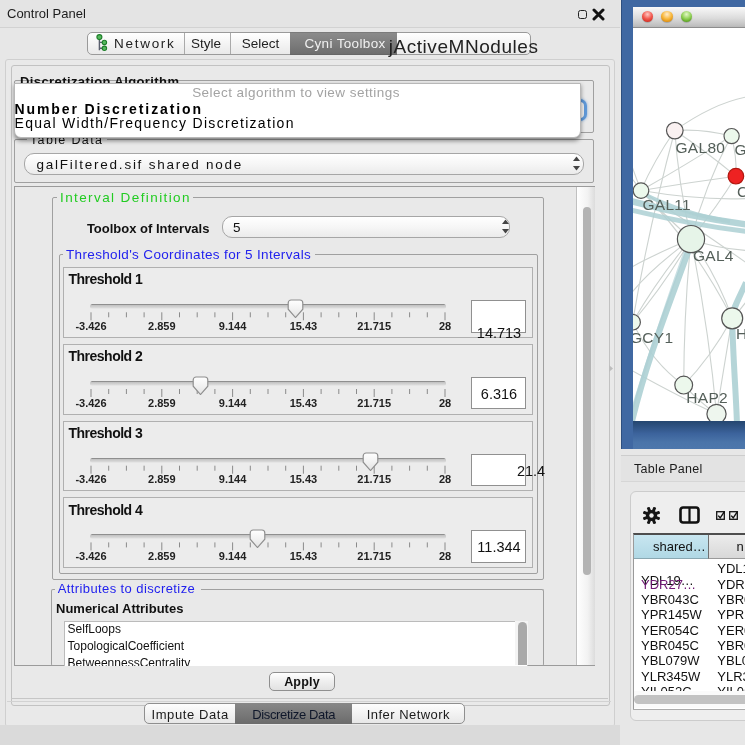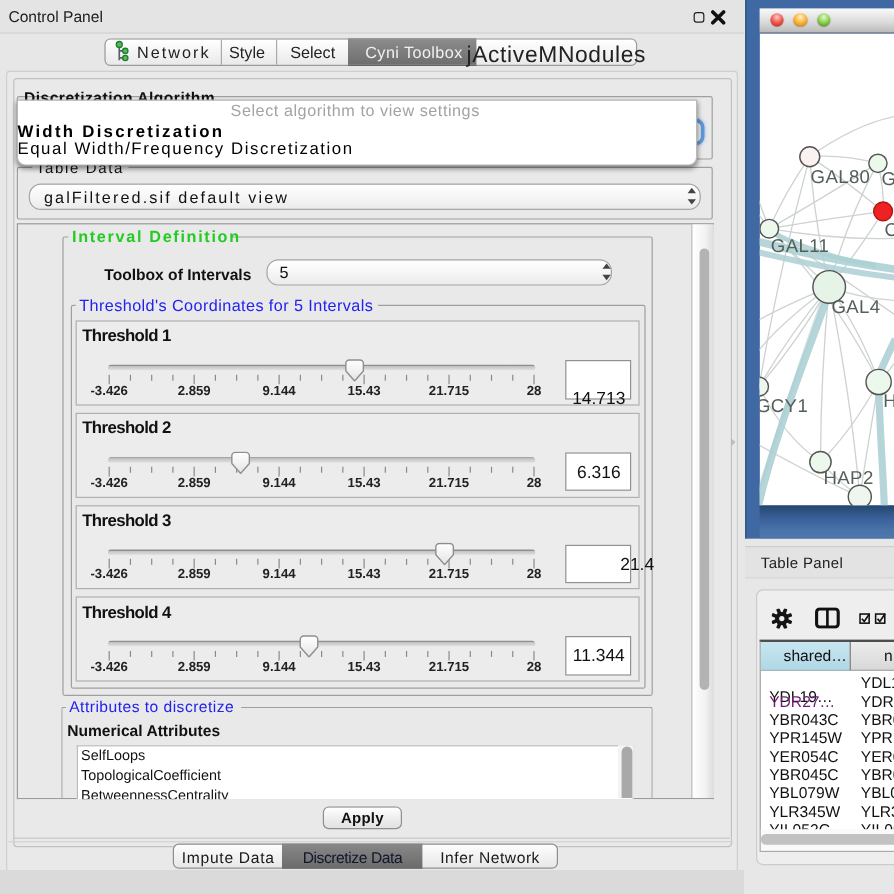--- a/index.html
+++ b/index.html
@@ -31,31 +31,31 @@
 <div class="t" style="left:260.6px;top:36.6px;transform:translateX(-50%);font-size:13.5px;color:#222;font-weight:normal;">Select</div>
 <div class="t" style="left:345.0px;top:36.6px;transform:translateX(-50%);font-size:13.5px;color:#f0f0f0;font-weight:normal;letter-spacing:0.35px;">Cyni Toolbox</div>
 <div class="t" style="left:463.6px;top:36.6px;transform:translateX(-50%);font-size:19px;color:#222;font-weight:normal;letter-spacing:0.55px;">jActiveMNodules</div>
 <div class="abs" style="left:14px;top:80px;width:578px;height:51px;border:1px solid #a0a0a0;border-radius:2px;"></div>
 <div class="t" style="left:20.0px;top:74.8px;font-size:13px;color:#111;font-weight:bold;letter-spacing:0.4px;">Discretization Algorithm</div>
 <div class="abs" style="left:566px;top:99px;width:21px;height:22px;border:3.5px solid #5e97d6;border-radius:7px;background:#ececec;box-shadow:0 0 3px rgba(94,151,214,0.8);box-sizing:border-box;"></div>
 <div class="abs" style="left:14px;top:139px;width:578px;height:42px;border:1px solid #a0a0a0;border-radius:2px;"></div>
 <div class="abs" style="left:27px;top:133px;width:80px;height:12px;background:#e9e9e9;"></div>
 <div class="t" style="left:30.0px;top:133.5px;font-size:12.5px;color:#111;font-weight:normal;letter-spacing:1.35px;">Table Data</div>
 <div class="abs" style="left:24px;top:153px;width:560px;height:22px;background:linear-gradient(180deg,#ffffff,#f6f6f6 50%,#ebebeb);border:1px solid #a6a6a6;border-radius:10px;box-sizing:border-box;"></div>
-<div class="t" style="left:36.6px;top:157.7px;font-size:13.5px;color:#111;font-weight:normal;letter-spacing:1.75px;">galFiltered.sif default view</div>
+<div class="t" style="left:36.6px;top:157.7px;font-size:13.5px;color:#111;font-weight:normal;letter-spacing:1.75px;">galFiltered.sif shared node</div>
 <svg class="abs" style="left:572.2px;top:156.2px" width="9" height="15" viewBox="0 0 9 15">
     <path d="M4.5 0.5 L8 5 L1 5 Z" fill="#444"></path>
     <path d="M4.5 14.5 L8 10 L1 10 Z" fill="#444"></path>
   </svg>
 <div class="abs" style="left:14px;top:186px;width:581px;height:480px;border:1px solid #9b9b9b;background:#e9e9e9;box-sizing:border-box;"></div>
 <div class="abs" style="left:576px;top:187px;width:19px;height:478px;background:linear-gradient(90deg,#ffffff,#f2f2f2 60%,#dcdcdc);border-left:1px solid #c0c0c0;box-sizing:border-box;"></div>
 <div class="abs" style="left:582.5px;top:207px;width:8px;height:368px;background:#b3b3b3;border-radius:4px;"></div>
 <div class="abs" style="left:52px;top:197px;width:490px;height:381px;border:1px solid #a0a0a0;border-radius:2px;"></div>
 <div class="abs" style="left:57px;top:191px;width:136px;height:12px;background:#e9e9e9;"></div>
-<div class="t" style="left:60.0px;top:191.1px;font-size:13.5px;color:#22cc22;font-weight:bold;letter-spacing:1.4px;">Interval Definition</div>
+<div class="t" style="left:60.0px;top:191.1px;font-size:13.5px;color:#22cc22;font-weight:normal;letter-spacing:1.4px;">Interval Definition</div>
 <div class="t" style="left:86.9px;top:221.5px;font-size:13px;color:#111;font-weight:bold;">Toolbox of Intervals</div>
 <div class="abs" style="left:222px;top:216px;width:288px;height:22px;background:linear-gradient(180deg,#ffffff,#f6f6f6 50%,#ebebeb);border:1px solid #a6a6a6;border-radius:10px;box-sizing:border-box;"></div>
 <div class="t" style="left:233.0px;top:221.1px;font-size:13.5px;color:#111;font-weight:normal;">5</div>
 <svg class="abs" style="left:500.5px;top:219.2px" width="9" height="15" viewBox="0 0 9 15">
     <path d="M4.5 0.5 L8 5 L1 5 Z" fill="#444"></path>
     <path d="M4.5 14.5 L8 10 L1 10 Z" fill="#444"></path>
   </svg>
 <div class="abs" style="left:59px;top:254px;width:477px;height:318px;border:1px solid #a0a0a0;border-radius:2px;"></div>
 <div class="abs" style="left:63px;top:248px;width:252px;height:12px;background:#e9e9e9;"></div>
 <div class="t" style="left:66.0px;top:248.1px;font-size:13.5px;color:#2222ee;font-weight:normal;letter-spacing:0.35px;">Threshold's Coordinates for 5 Intervals</div>
@@ -251,21 +251,21 @@
 <div class="abs" style="left:11px;top:698.3px;width:597px;height:1px;background:#c6c6c6;"></div>
 <div class="abs" style="left:7px;top:700.8px;width:604px;height:1px;background:#d2d2d2;"></div>
 <div class="abs" style="left:0;top:725px;width:620px;height:20px;background:#dadada;"></div>
 <div class="abs" style="left:143.6px;top:703px;width:321px;height:21px;background:linear-gradient(180deg,#fdfdfd,#f0f0f0 60%,#e7e7e7);border:1px solid #8f8f8f;border-radius:5px;box-sizing:border-box;"></div>
 <div class="abs" style="left:235px;top:703px;width:117.3px;height:21px;background:linear-gradient(180deg,#888888,#6b6b6b);box-sizing:border-box;"></div>
 <div class="t" style="left:190.2px;top:707.5px;transform:translateX(-50%);font-size:13px;color:#1a1a1a;font-weight:normal;letter-spacing:0.6px;">Impute Data</div>
 <div class="t" style="left:293.7px;top:707.5px;transform:translateX(-50%);font-size:13px;color:#0f172a;font-weight:normal;letter-spacing:-0.35px;">Discretize Data</div>
 <div class="t" style="left:408.4px;top:707.5px;transform:translateX(-50%);font-size:13px;color:#1a1a1a;font-weight:normal;letter-spacing:0.45px;">Infer Network</div>
 <div class="abs" style="left:14px;top:82.7px;width:564.5px;height:53.3px;background:#ffffff;border:1px solid #b8b8b8;border-radius:0 0 7px 7px;box-shadow:0 2.5px 4px rgba(0,0,0,0.42);"></div>
 <div class="t" style="left:296.0px;top:85.7px;transform:translateX(-50%);font-size:13.5px;color:#a3a3a3;font-weight:normal;letter-spacing:0.45px;">Select algorithm to view settings</div>
-<div class="t" style="left:14.5px;top:101.6px;font-size:14px;color:#000;font-weight:bold;letter-spacing:1.9px;">Width Discretization</div>
+<div class="t" style="left:14.5px;top:101.6px;font-size:14px;color:#000;font-weight:bold;letter-spacing:1.9px;">Number Discretization</div>
 <div class="t" style="left:14.5px;top:116.4px;font-size:14px;color:#000;font-weight:normal;letter-spacing:1.3px;">Equal Width/Frequency Discretization</div>
 <div class="abs" style="left:609px;top:365px;width:4px;height:7px;background:#bdbdbd;clip-path:polygon(0 0,100% 50%,0 100%);"></div>
 <div class="abs" style="left:621px;top:0;width:124px;height:449px;background:#4068a2;"></div>
 <div class="abs" style="left:621px;top:0;width:1px;height:449px;background:#2e4f80;"></div>
 <div class="abs" style="left:633px;top:421px;width:112px;height:28px;background:linear-gradient(180deg,#24466f,#3c639c 45%,#4a74a9 75%,#4d77ac);"></div>
 <div class="abs" style="left:633px;top:6.5px;width:112px;height:21px;background:linear-gradient(180deg,#f9f9f9,#dcdcdc 55%,#c2c2c2 90%,#b8b8b8);border-bottom:1px solid #8d8d8d;box-sizing:border-box;"></div>
 <div class="abs" style="left:641.8px;top:10.8px;width:11.2px;height:11.2px;border-radius:50%;background:radial-gradient(circle at 50% 30%,#ffc9c4 0%,#f25a50 48%,#dd3a2e 72%,#9c241c 100%);box-shadow:0 0.5px 1px rgba(0,0,0,0.35);"></div>
 <div class="abs" style="left:661.4px;top:10.8px;width:11.2px;height:11.2px;border-radius:50%;background:radial-gradient(circle at 50% 30%,#ffeccb 0%,#f8b83d 48%,#e3971b 72%,#a36b10 100%);box-shadow:0 0.5px 1px rgba(0,0,0,0.35);"></div>
 <div class="abs" style="left:681.0px;top:10.8px;width:11.2px;height:11.2px;border-radius:50%;background:radial-gradient(circle at 50% 30%,#e4f7c8 0%,#90d156 48%,#68ad2e 72%,#427d1c 100%);box-shadow:0 0.5px 1px rgba(0,0,0,0.35);"></div>
 <svg class="abs" style="left:633px;top:27.5px" width="112" height="393.5" viewBox="633 27.5 112 393.5">

